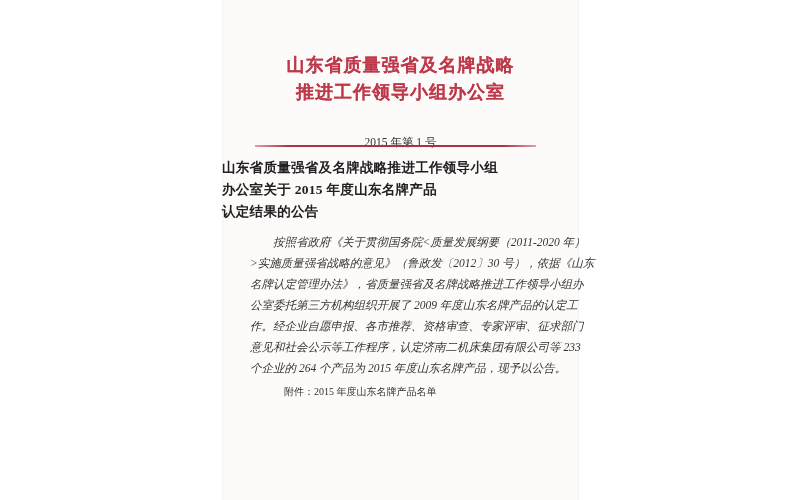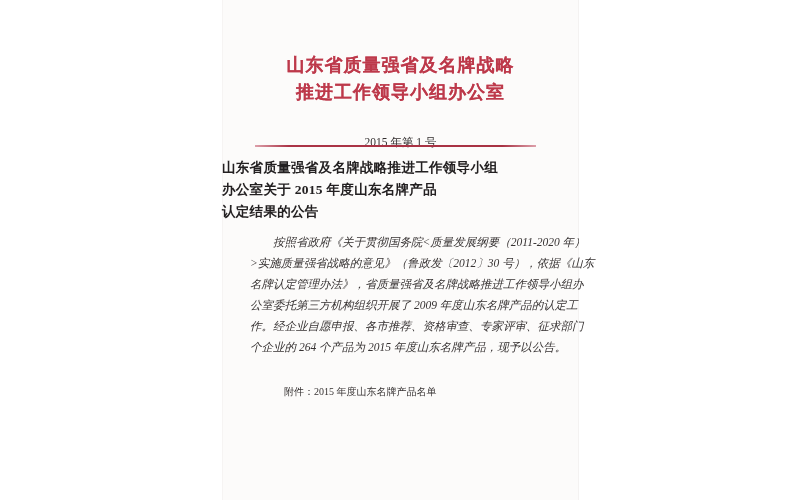--- a/index.html
+++ b/index.html
@@ -106,17 +106,18 @@
     <div>办公室关于 2015 年度山东名牌产品</div>
     <div>认定结果的公告</div>
   </div>
 
   <div class="body-text">
     <div class="body-line indent">按照省政府《关于贯彻国务院&lt;质量发展纲要（2011-2020 年）</div>
     <div class="body-line">&gt;实施质量强省战略的意见》（鲁政发〔2012〕30 号），依据《山东</div>
     <div class="body-line">名牌认定管理办法》，省质量强省及名牌战略推进工作领导小组办</div>
     <div class="body-line">公室委托第三方机构组织开展了 2009 年度山东名牌产品的认定工</div>
     <div class="body-line">作。经企业自愿申报、各市推荐、资格审查、专家评审、征求部门</div>
+    <div class="body-line">意见和社会公示等工作程序，认定济南二机床集团有限公司等 233</div>
     <div class="body-line last">个企业的 264 个产品为 2015 年度山东名牌产品，现予以公告。</div>
   </div>
 
   <div class="attachment">附件：2015 年度山东名牌产品名单</div>
 </div>
 
 </body></html>

